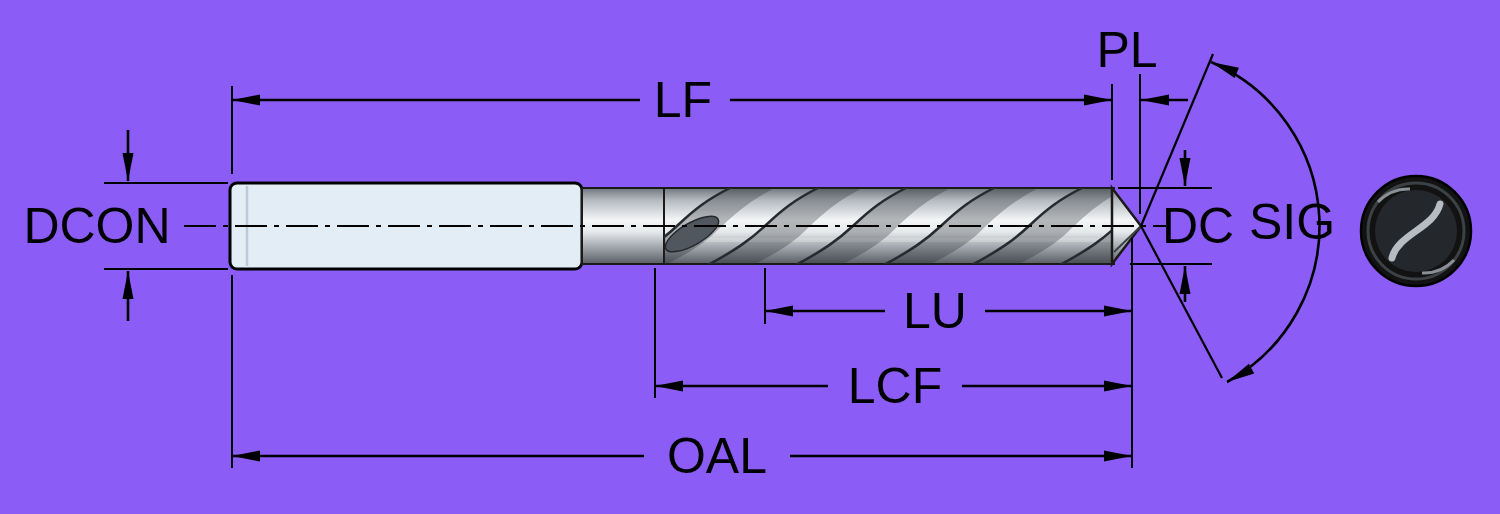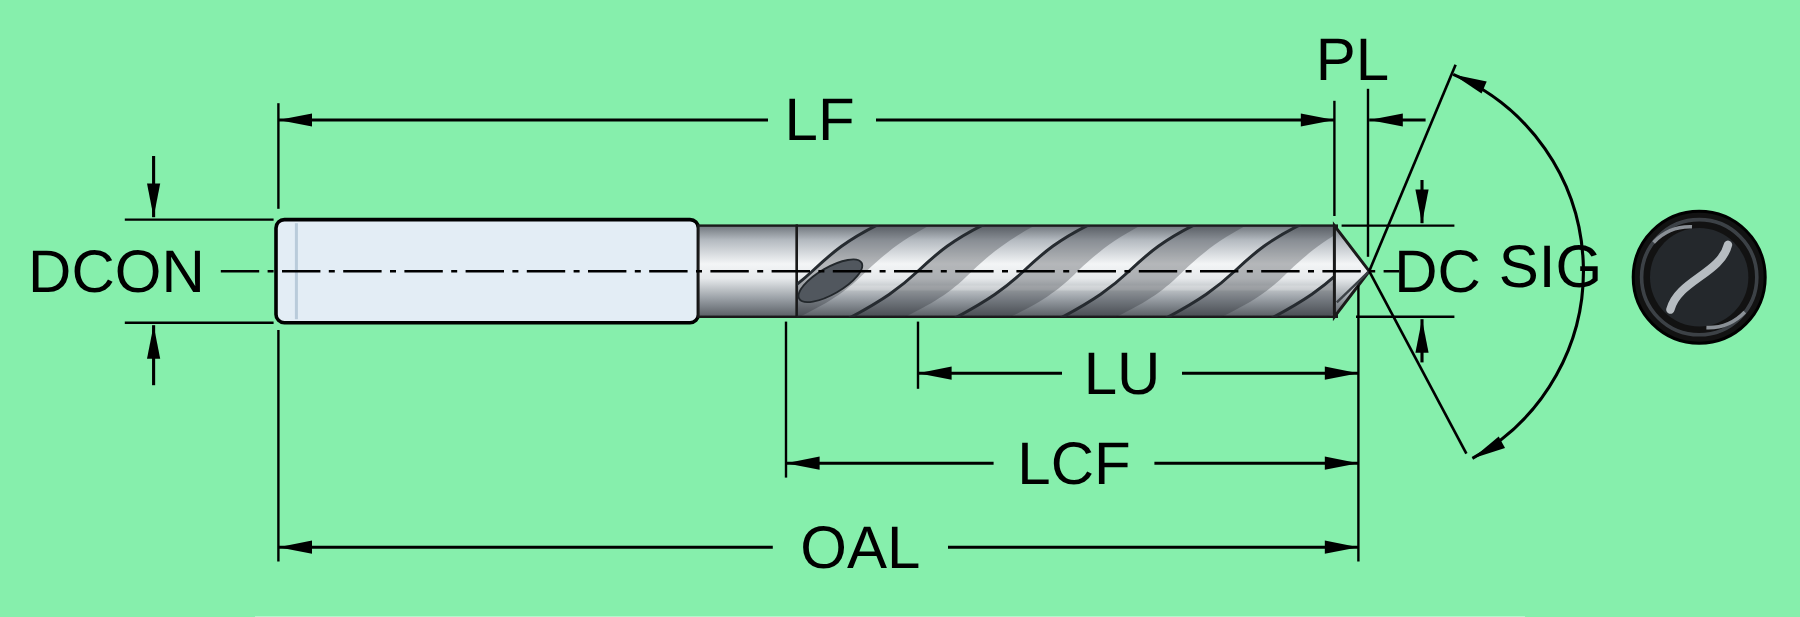--- a/index.html
+++ b/index.html
@@ -1,20 +1,20 @@
 <!DOCTYPE html>
 <html><head>
 <meta charset="utf-8">
 <style>
   html, body { margin: 0; padding: 0; background: #ffffff; }
   .stage {
     position: relative;
     width: 1500px;
     height: 514px;
-    background: #86efac;
+    background: #8b5cf6;
     overflow: hidden;
     font-family: "Liberation Sans", sans-serif;
   }
   svg { display: block; }
   .dl   { stroke: #000; stroke-width: 2.6; fill: none; }
   .ext  { stroke: #000; stroke-width: 2;   fill: none; }
   .ang  { stroke: #000; stroke-width: 2.2; fill: none; }
   .dim-label {
     font-family: "Liberation Sans", sans-serif;
     font-size: 50px;

